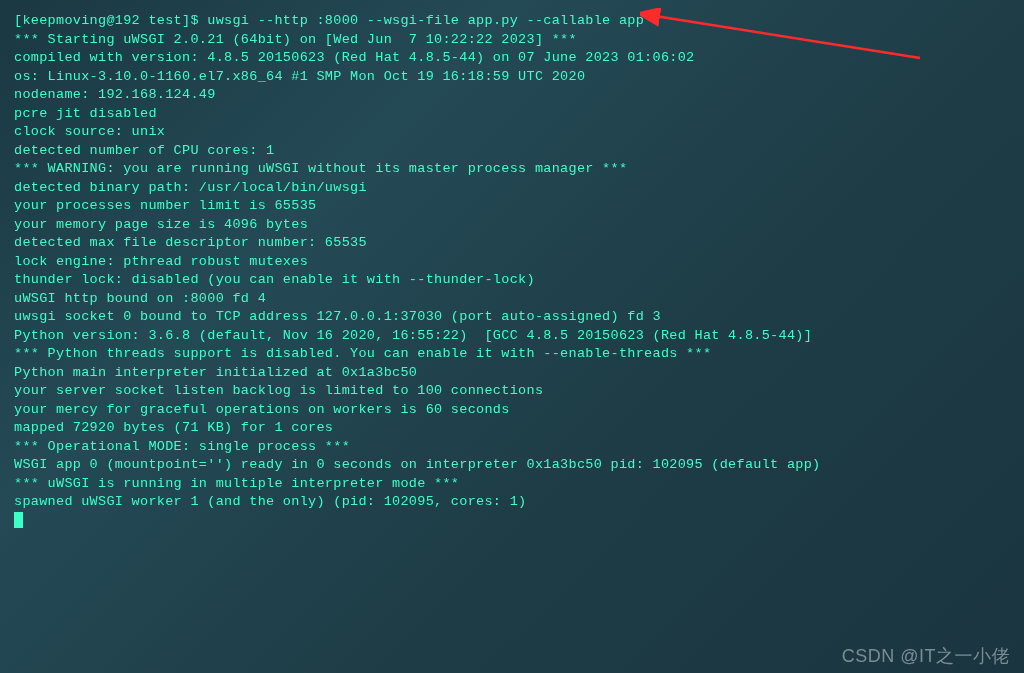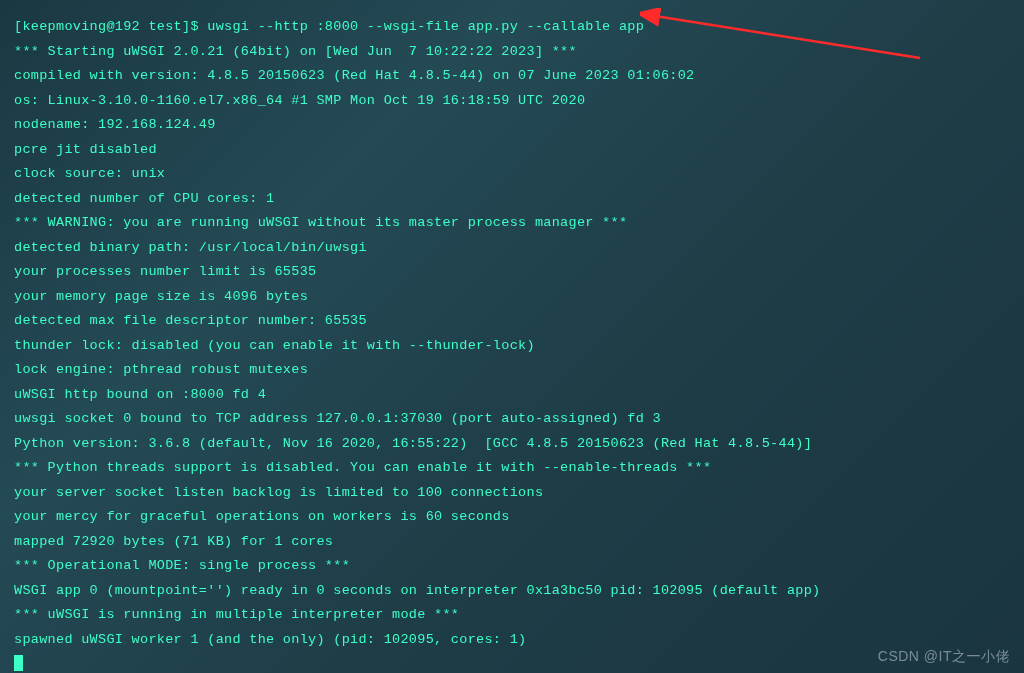--- a/index.html
+++ b/index.html
@@ -15,68 +15,68 @@
       font-size: 13.5px;
       line-height: 18.5px;
       color: #3dffc8;
       padding: 12px 14px;
       position: relative;
       overflow: hidden;
     }
     .terminal-line {
       white-space: pre;
       letter-spacing: 0.3px;
-      margin-top: 6px;
     }
     .cursor {
       display: inline-block;
       width: 9px;
       height: 16px;
       background: #3dffc8;
       vertical-align: text-bottom;
     }
     .arrow-annotation {
       position: absolute;
       top: 8px;
       left: 640px;
       pointer-events: none;
     }
     .watermark {
       position: absolute;
       bottom: 8px;
       right: 14px;
       color: rgba(200, 210, 215, 0.55);
       font-family: sans-serif;
-      font-size: 14px;
+      font-size: 18px;
       letter-spacing: 0.5px;
     }
   </style>
 </head>
 <body>
 
 <div>
   <div class="terminal-line"><span>[keepmoving@192 test]$ </span><span>uwsgi --http :8000 --wsgi-file app.py --callable app</span></div>
   <div class="terminal-line">*** Starting uWSGI 2.0.21 (64bit) on [Wed Jun  7 10:22:22 2023] ***</div>
   <div class="terminal-line">compiled with version: 4.8.5 20150623 (Red Hat 4.8.5-44) on 07 June 2023 01:06:02</div>
   <div class="terminal-line">os: Linux-3.10.0-1160.el7.x86_64 #1 SMP Mon Oct 19 16:18:59 UTC 2020</div>
   <div class="terminal-line">nodename: 192.168.124.49</div>
   <div class="terminal-line">pcre jit disabled</div>
   <div class="terminal-line">clock source: unix</div>
   <div class="terminal-line">detected number of CPU cores: 1</div>
   <div class="terminal-line">*** WARNING: you are running uWSGI without its master process manager ***</div>
   <div class="terminal-line">detected binary path: /usr/local/bin/uwsgi</div>
   <div class="terminal-line">your processes number limit is 65535</div>
   <div class="terminal-line">your memory page size is 4096 bytes</div>
   <div class="terminal-line">detected max file descriptor number: 65535</div>
+  <div class="terminal-line">lock engine: pthread robust mutexes</div>
   <div class="terminal-line">thunder lock: disabled (you can enable it with --thunder-lock)</div>
-  <div class="terminal-line">lock engine: pthread robust mutexes</div>
   <div class="terminal-line">uWSGI http bound on :8000 fd 4</div>
   <div class="terminal-line">uwsgi socket 0 bound to TCP address 127.0.0.1:37030 (port auto-assigned) fd 3</div>
   <div class="terminal-line">Python version: 3.6.8 (default, Nov 16 2020, 16:55:22)  [GCC 4.8.5 20150623 (Red Hat 4.8.5-44)]</div>
   <div class="terminal-line">*** Python threads support is disabled. You can enable it with --enable-threads ***</div>
+  <div class="terminal-line">Python main interpreter initialized at 0x1a3bc50</div>
   <div class="terminal-line">your server socket listen backlog is limited to 100 connections</div>
   <div class="terminal-line">your mercy for graceful operations on workers is 60 seconds</div>
   <div class="terminal-line">mapped 72920 bytes (71 KB) for 1 cores</div>
   <div class="terminal-line">*** Operational MODE: single process ***</div>
   <div class="terminal-line">WSGI app 0 (mountpoint='') ready in 0 seconds on interpreter 0x1a3bc50 pid: 102095 (default app)</div>
   <div class="terminal-line">*** uWSGI is running in multiple interpreter mode ***</div>
   <div class="terminal-line">spawned uWSGI worker 1 (and the only) (pid: 102095, cores: 1)</div>
   <div class="terminal-line"><span class="cursor"></span></div>
 </div>
 

